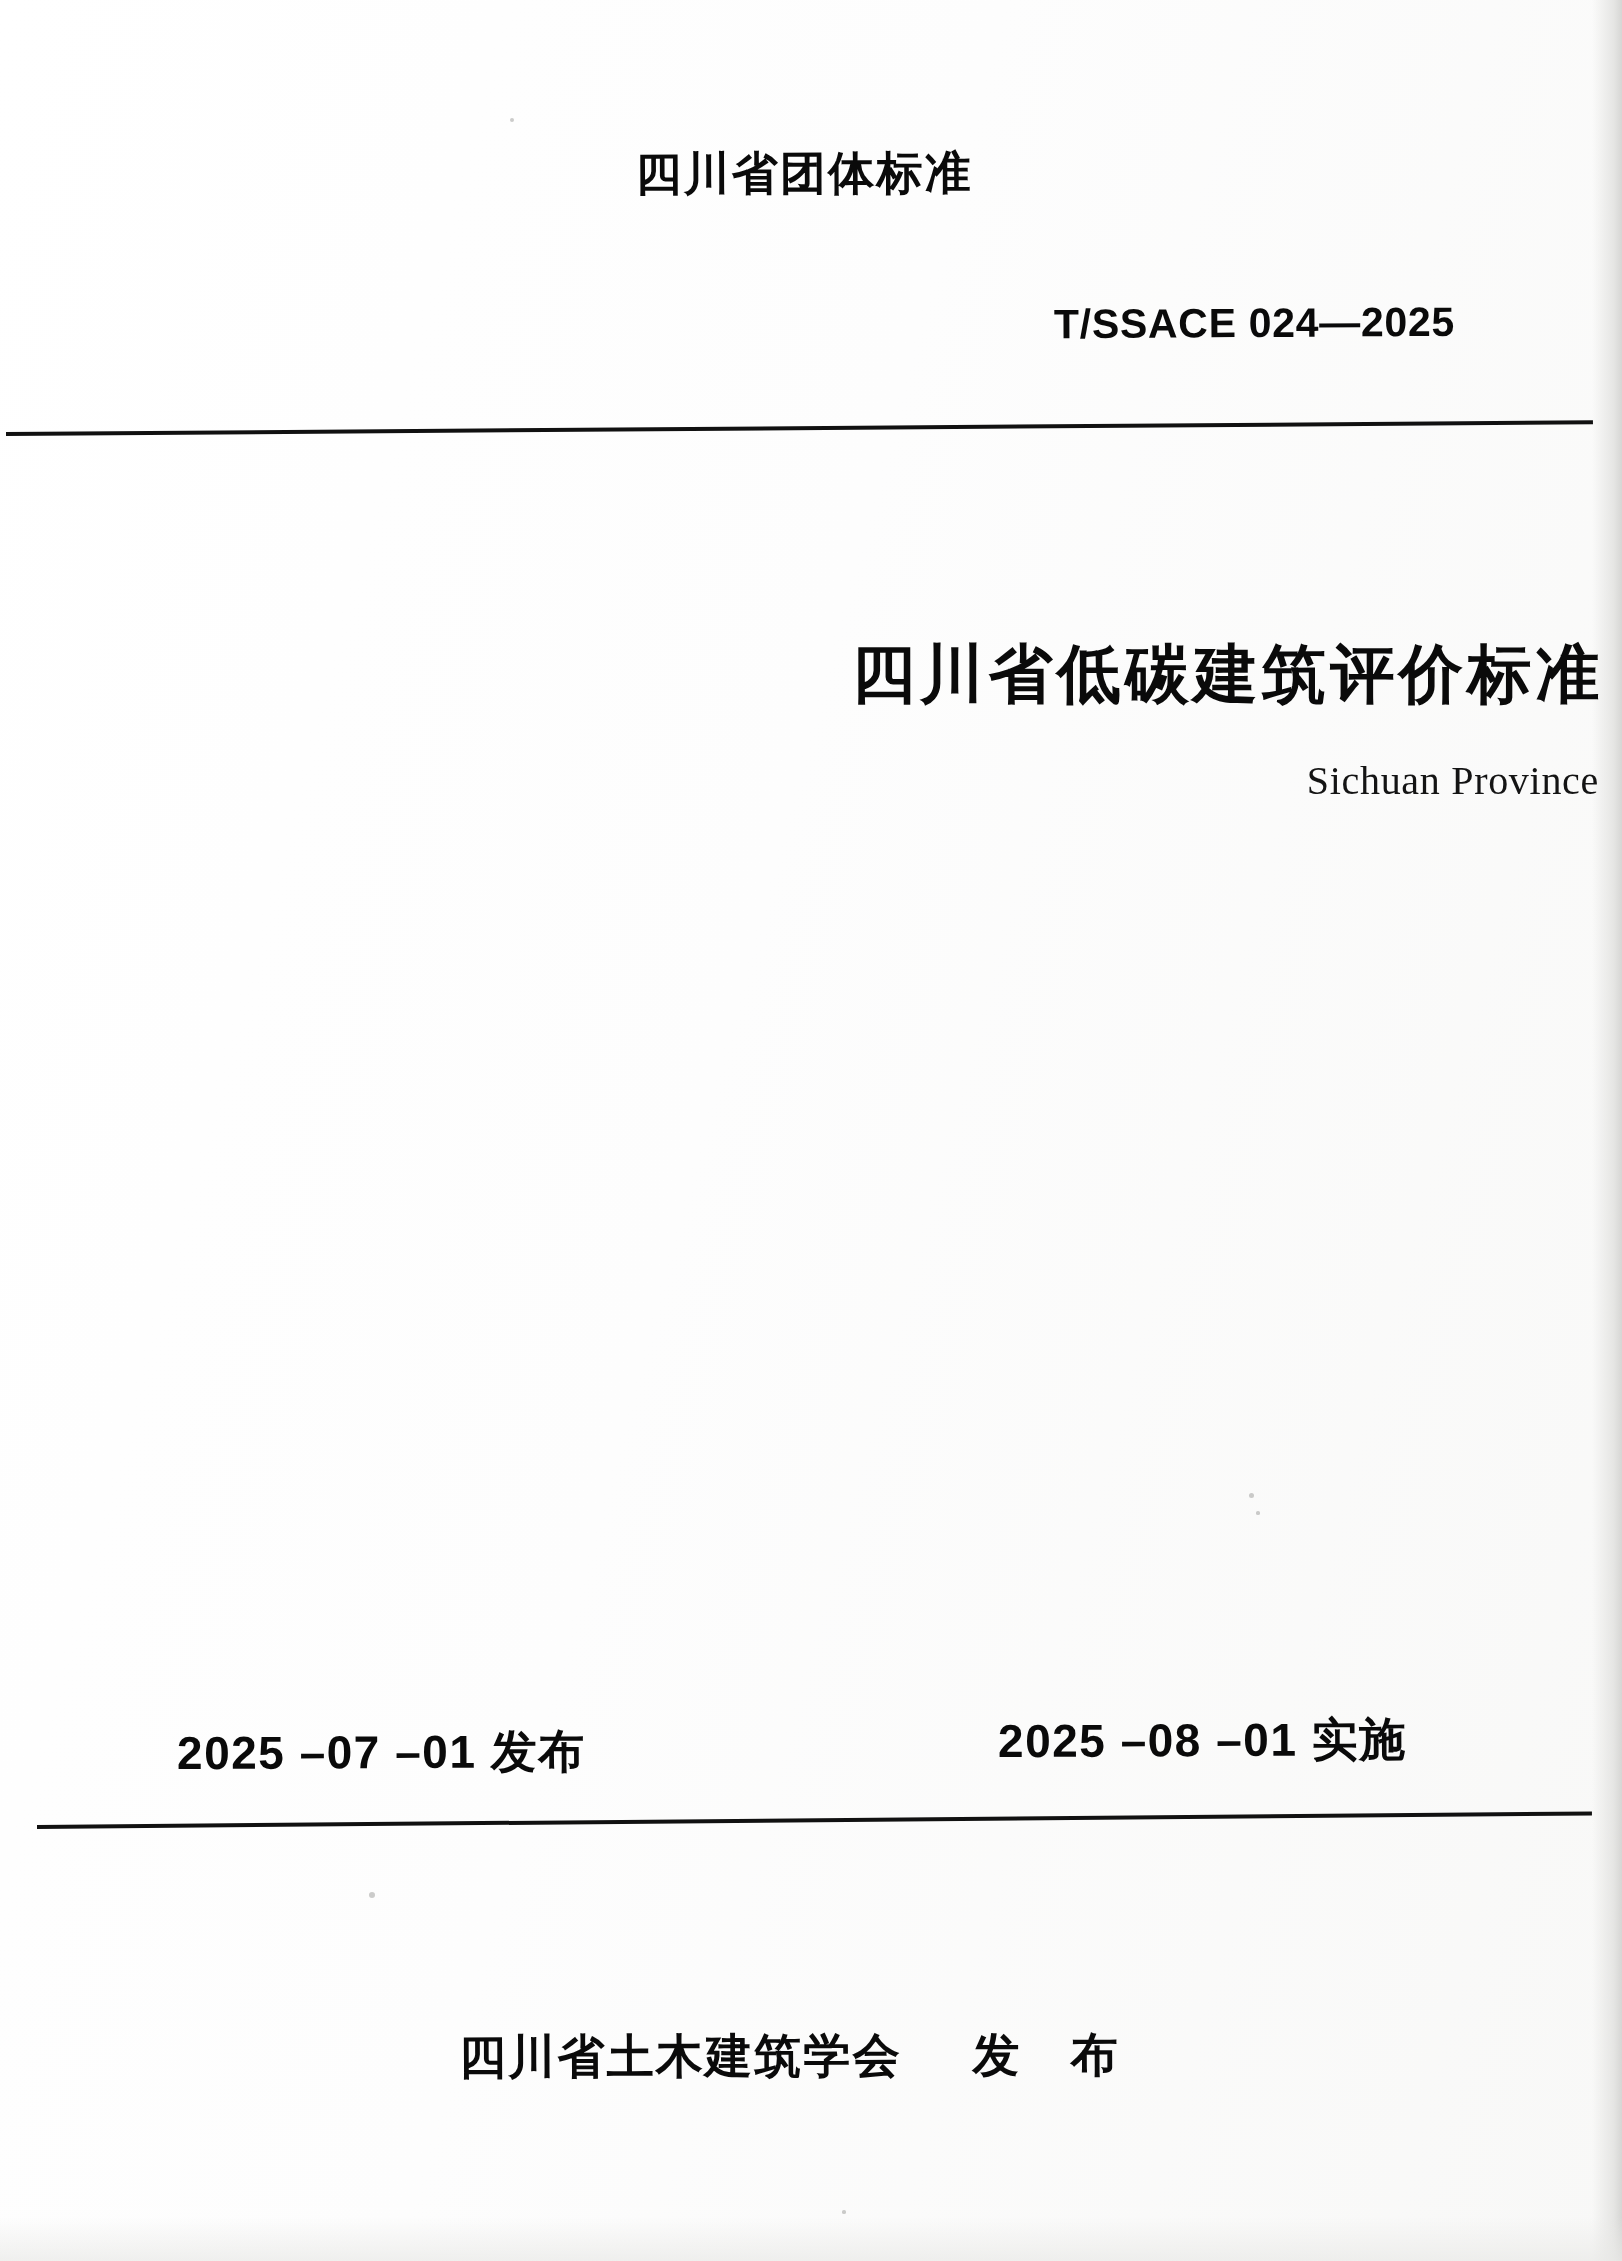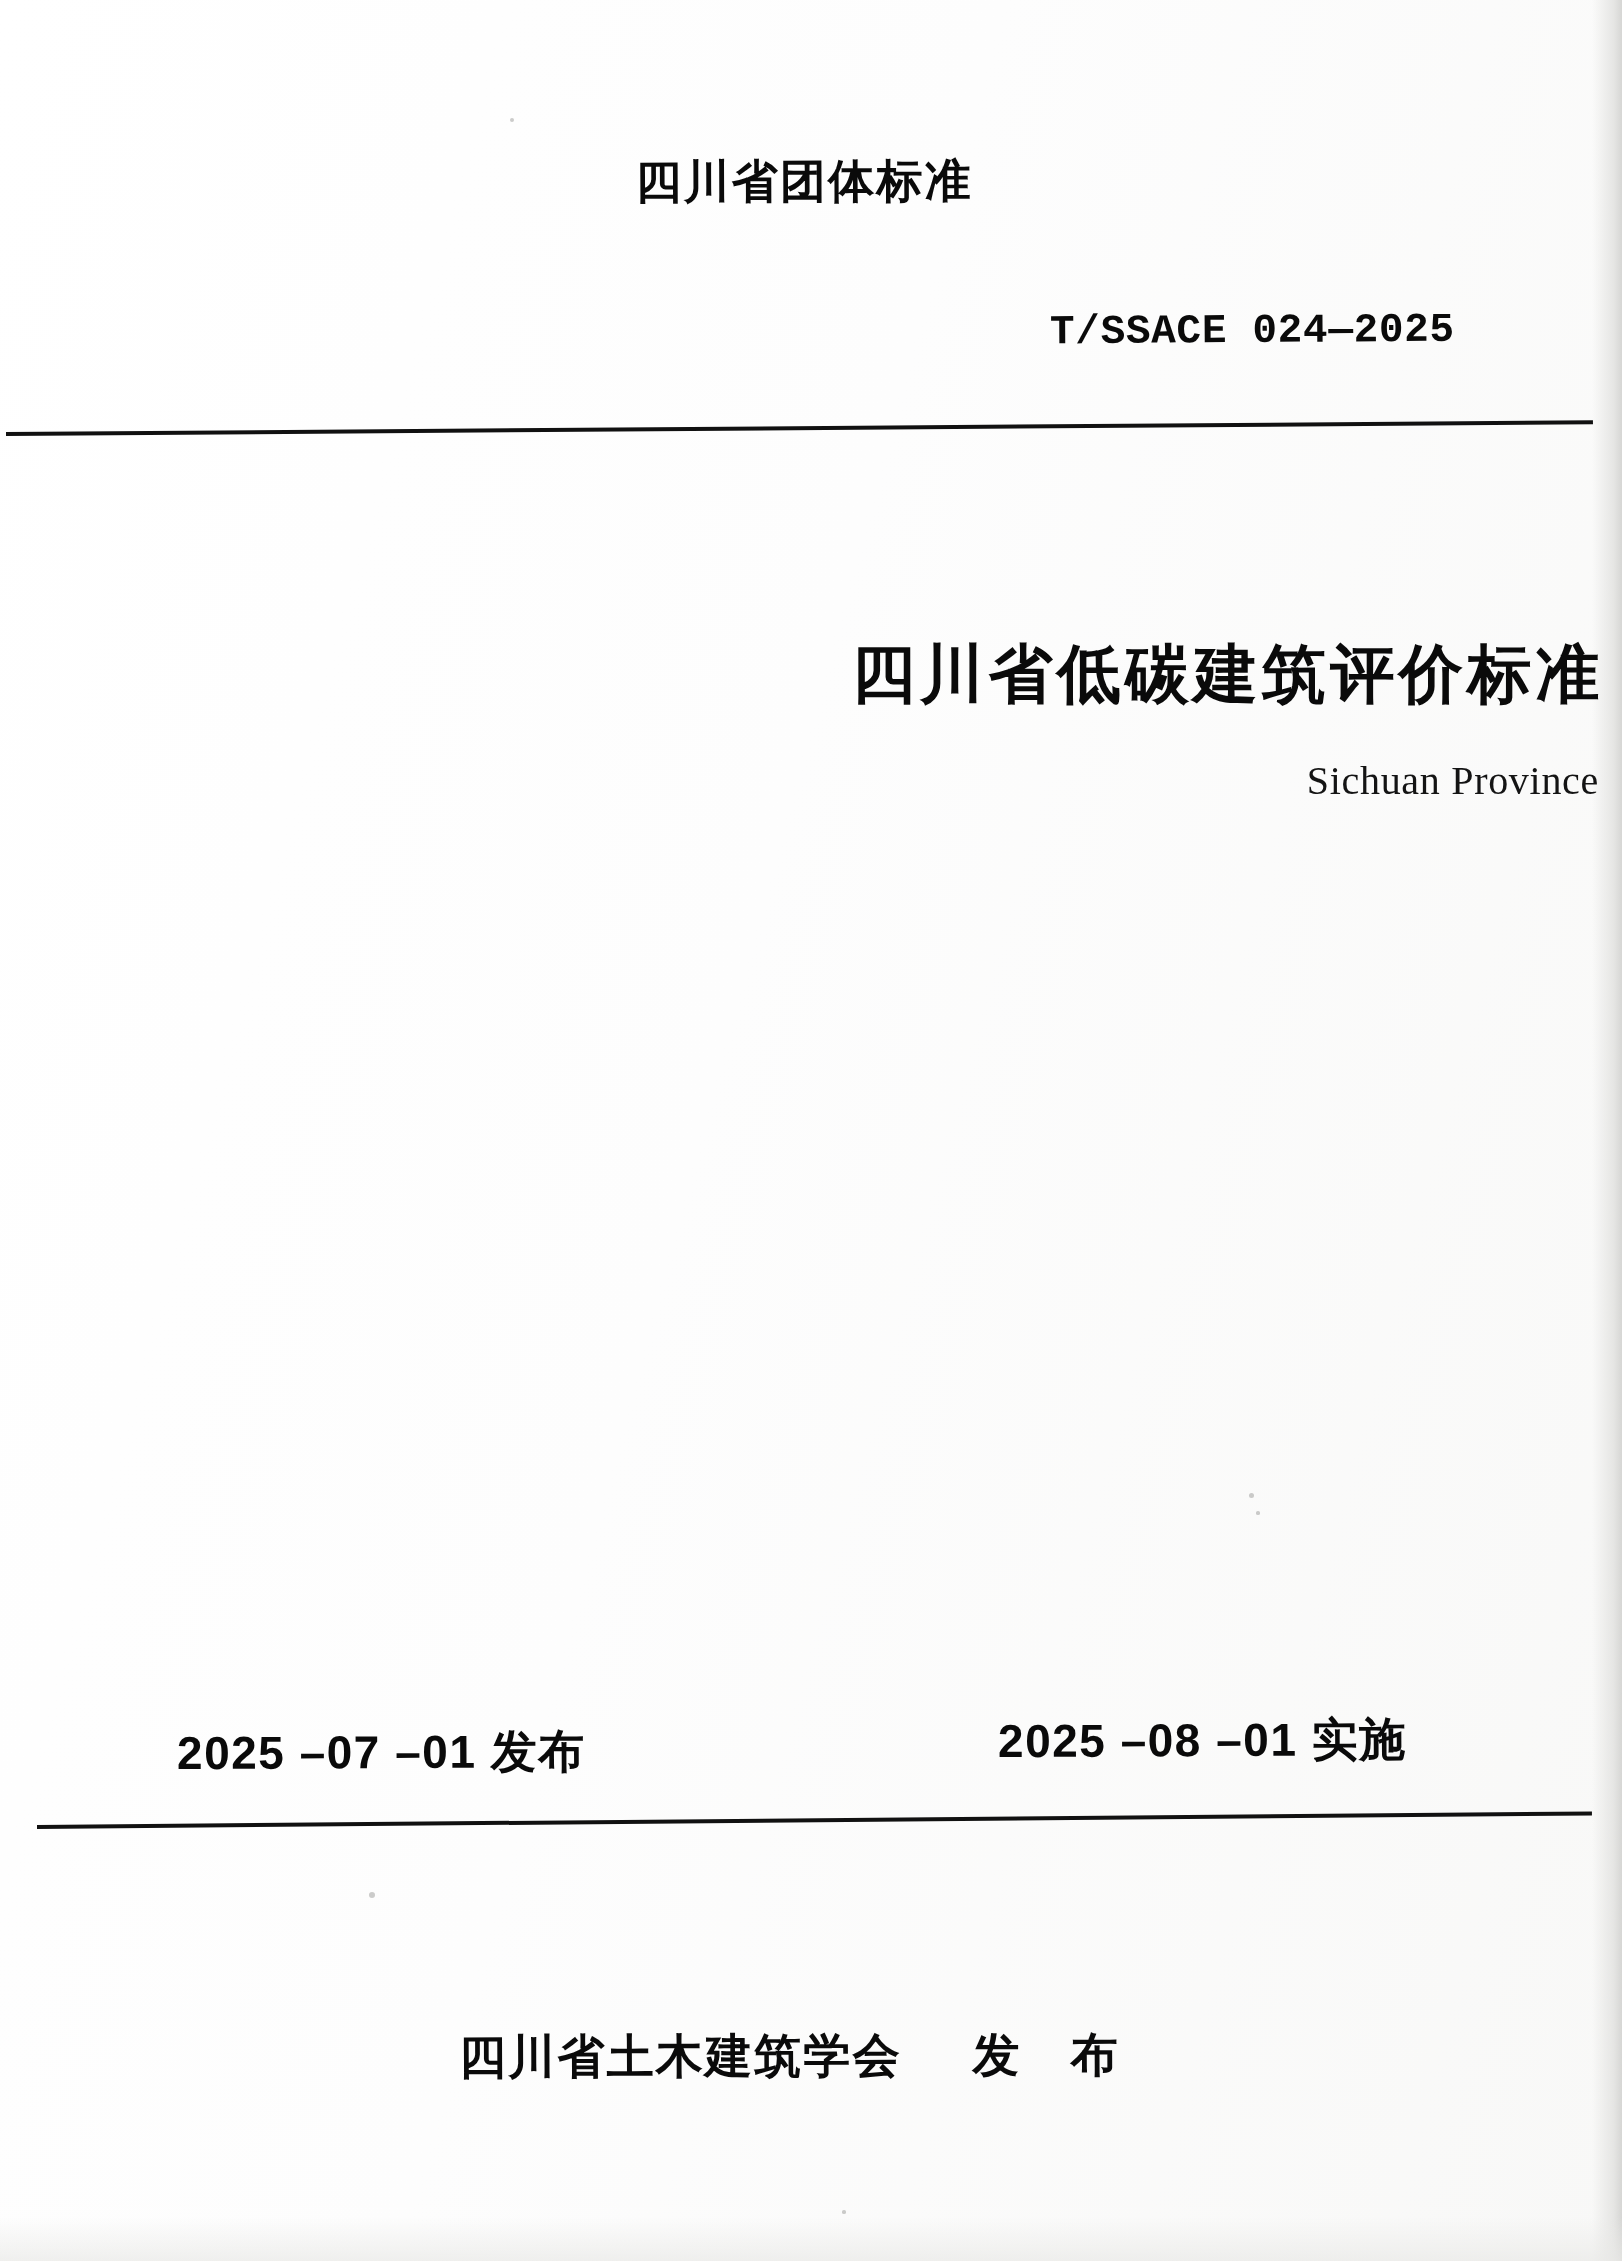--- a/index.html
+++ b/index.html
@@ -39,24 +39,23 @@
     bottom: 0;
     width: 100%;
     height: 44px;
     background: linear-gradient(180deg, rgba(245,245,244,0) 0%, rgba(233,233,231,0.7) 100%);
   }
 
   
   .header-zone {
     position: absolute;
     left: 0;
-    top: 12px;
+    top: 4px;
     width: 100%;
     height: 443px;
-    font-family: Liberation Mono, monospace;
   }
 
   .doc-kind {
     position: absolute;
     top: 139px;
     left: 0;
     width: 1623px;
     text-align: center;
     font-size: 46px;
     font-weight: 700;

